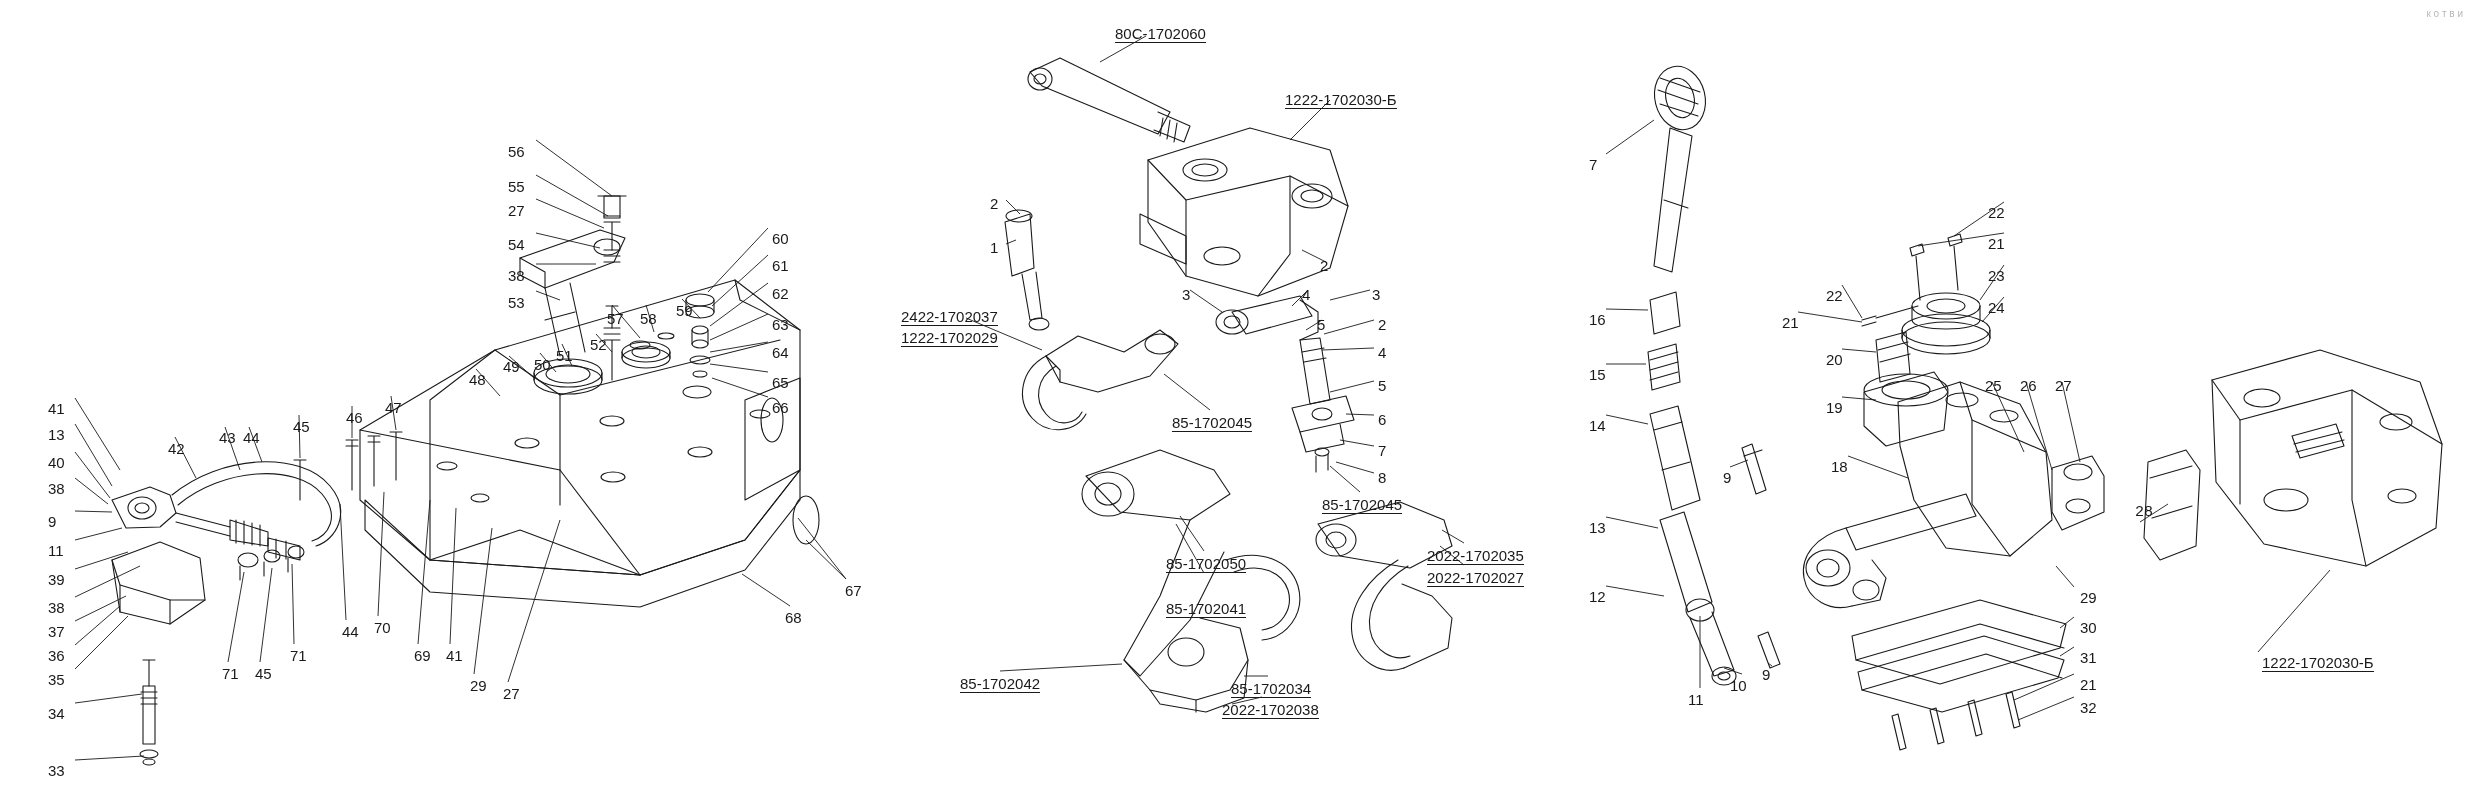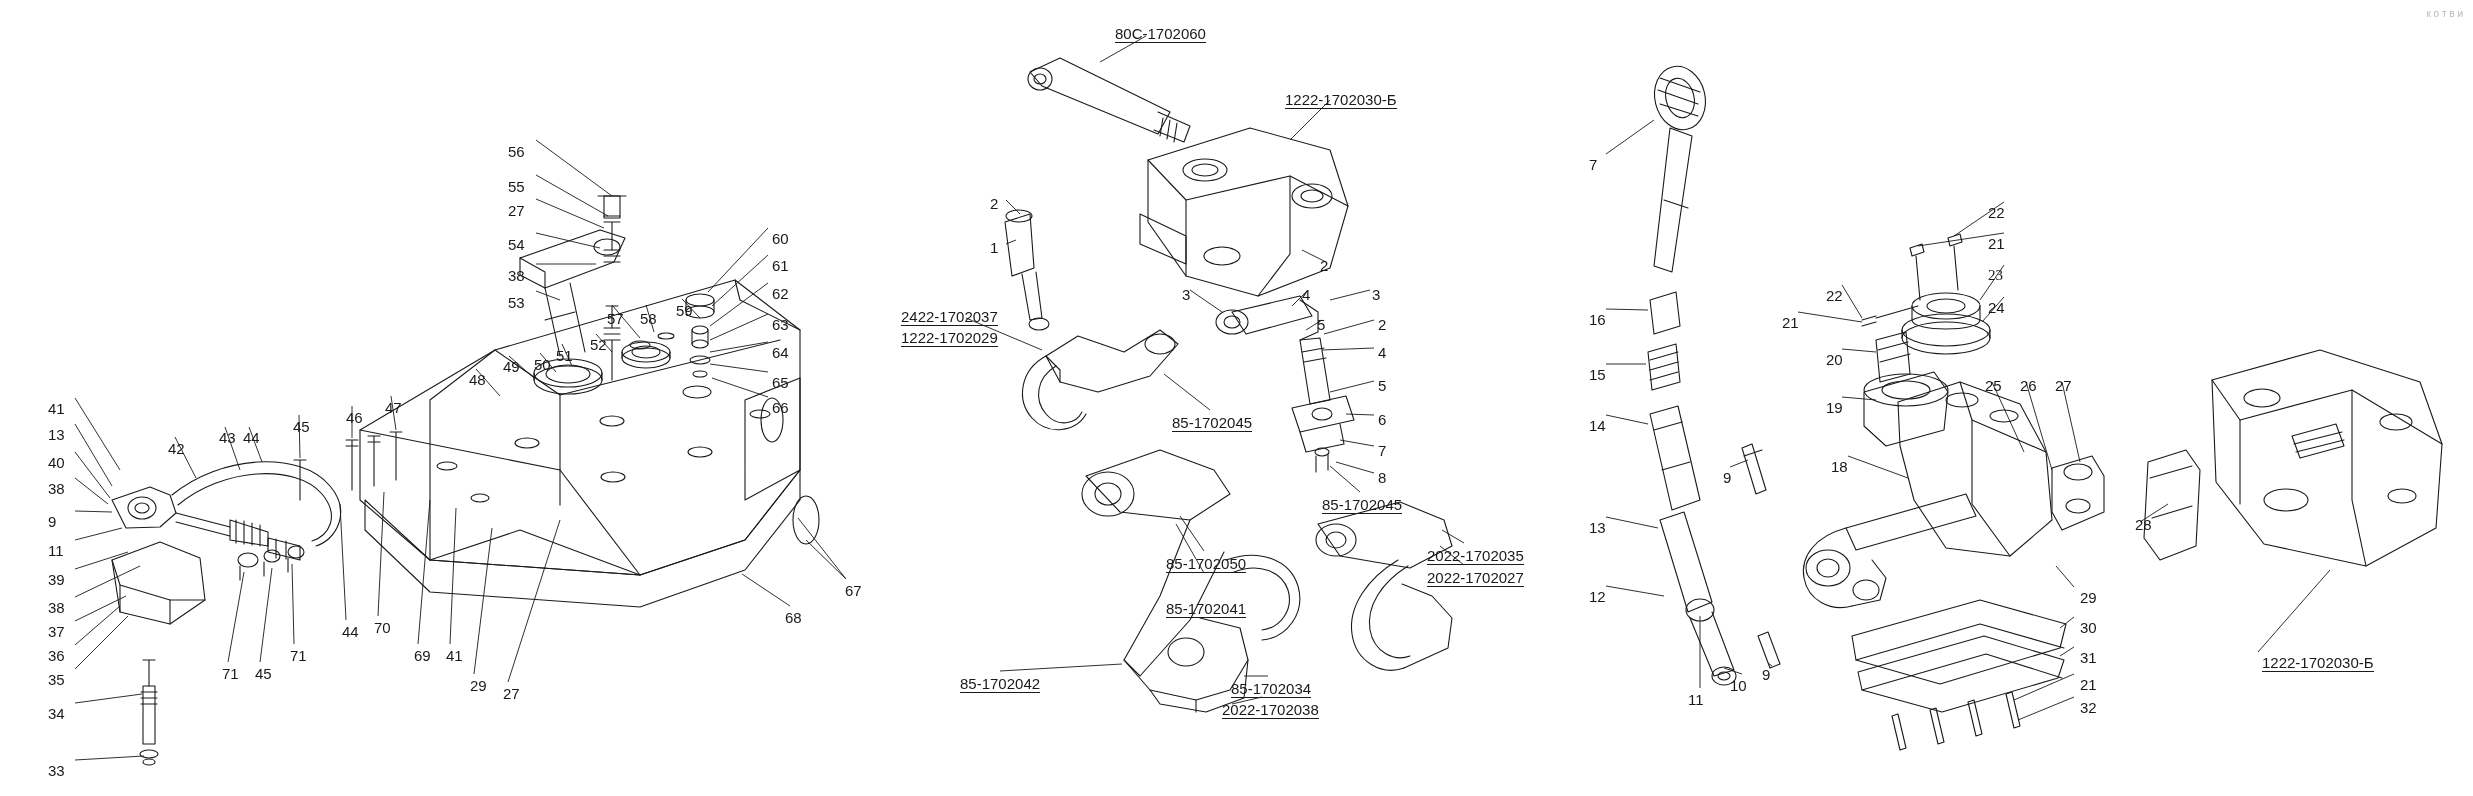--- a/index.html
+++ b/index.html
@@ -495,27 +495,27 @@
       <div class="label num" style="left: 1688px; top: 692px;">11</div>
       <div class="label num" style="left: 1730px; top: 678px;">10</div>
       <div class="label num" style="left: 1762px; top: 667px;">9</div>
       <div class="label num" style="left: 1723px; top: 470px;">9</div>
       <div class="label num" style="left: 1826px; top: 288px;">22</div>
       <div class="label num" style="left: 1782px; top: 315px;">21</div>
       <div class="label num" style="left: 1826px; top: 352px;">20</div>
       <div class="label num" style="left: 1826px; top: 400px;">19</div>
       <div class="label num" style="left: 1988px; top: 205px;">22</div>
       <div class="label num" style="left: 1988px; top: 236px;">21</div>
-      <div class="label num" style="left: 1988px; top: 268px; font-family: Liberation Serif, serif;">23</div>
+      <div class="label num" style="left: 1988px; top: 268px;">23</div>
       <div class="label num" style="left: 1988px; top: 300px; text-align: right;">24</div>
       <div class="label num" style="left: 1831px; top: 459px;">18</div>
       <div class="label num" style="left: 1985px; top: 378px;">25</div>
       <div class="label num" style="left: 2020px; top: 378px;">26</div>
       <div class="label num" style="left: 2055px; top: 378px;">27</div>
-      <div class="label num" style="left: 2135px; top: 517px;">28</div>
+      <div class="label num" style="left: 2135px; top: 505px; font-family: Liberation Mono, monospace;">28</div>
       <div class="label num" style="left: 2080px; top: 590px;">29</div>
       <div class="label num" style="left: 2080px; top: 620px;">30</div>
       <div class="label num" style="left: 2080px; top: 650px;">31</div>
       <div class="label num" style="left: 2080px; top: 677px;">21</div>
       <div class="label num" style="left: 2080px; top: 700px;">32</div>
       <div class="label part ul" style="left: 1115px; top: 26px;">80С-1702060</div>
       <div class="label part ul" style="left: 1285px; top: 92px;">1222-1702030-Б</div>
       <div class="label part ul" style="left: 901px; top: 309px;">2422-1702037</div>
       <div class="label part ul" style="left: 901px; top: 330px;">1222-1702029</div>
       <div class="label part ul" style="left: 1172px; top: 415px;">85-1702045</div>

